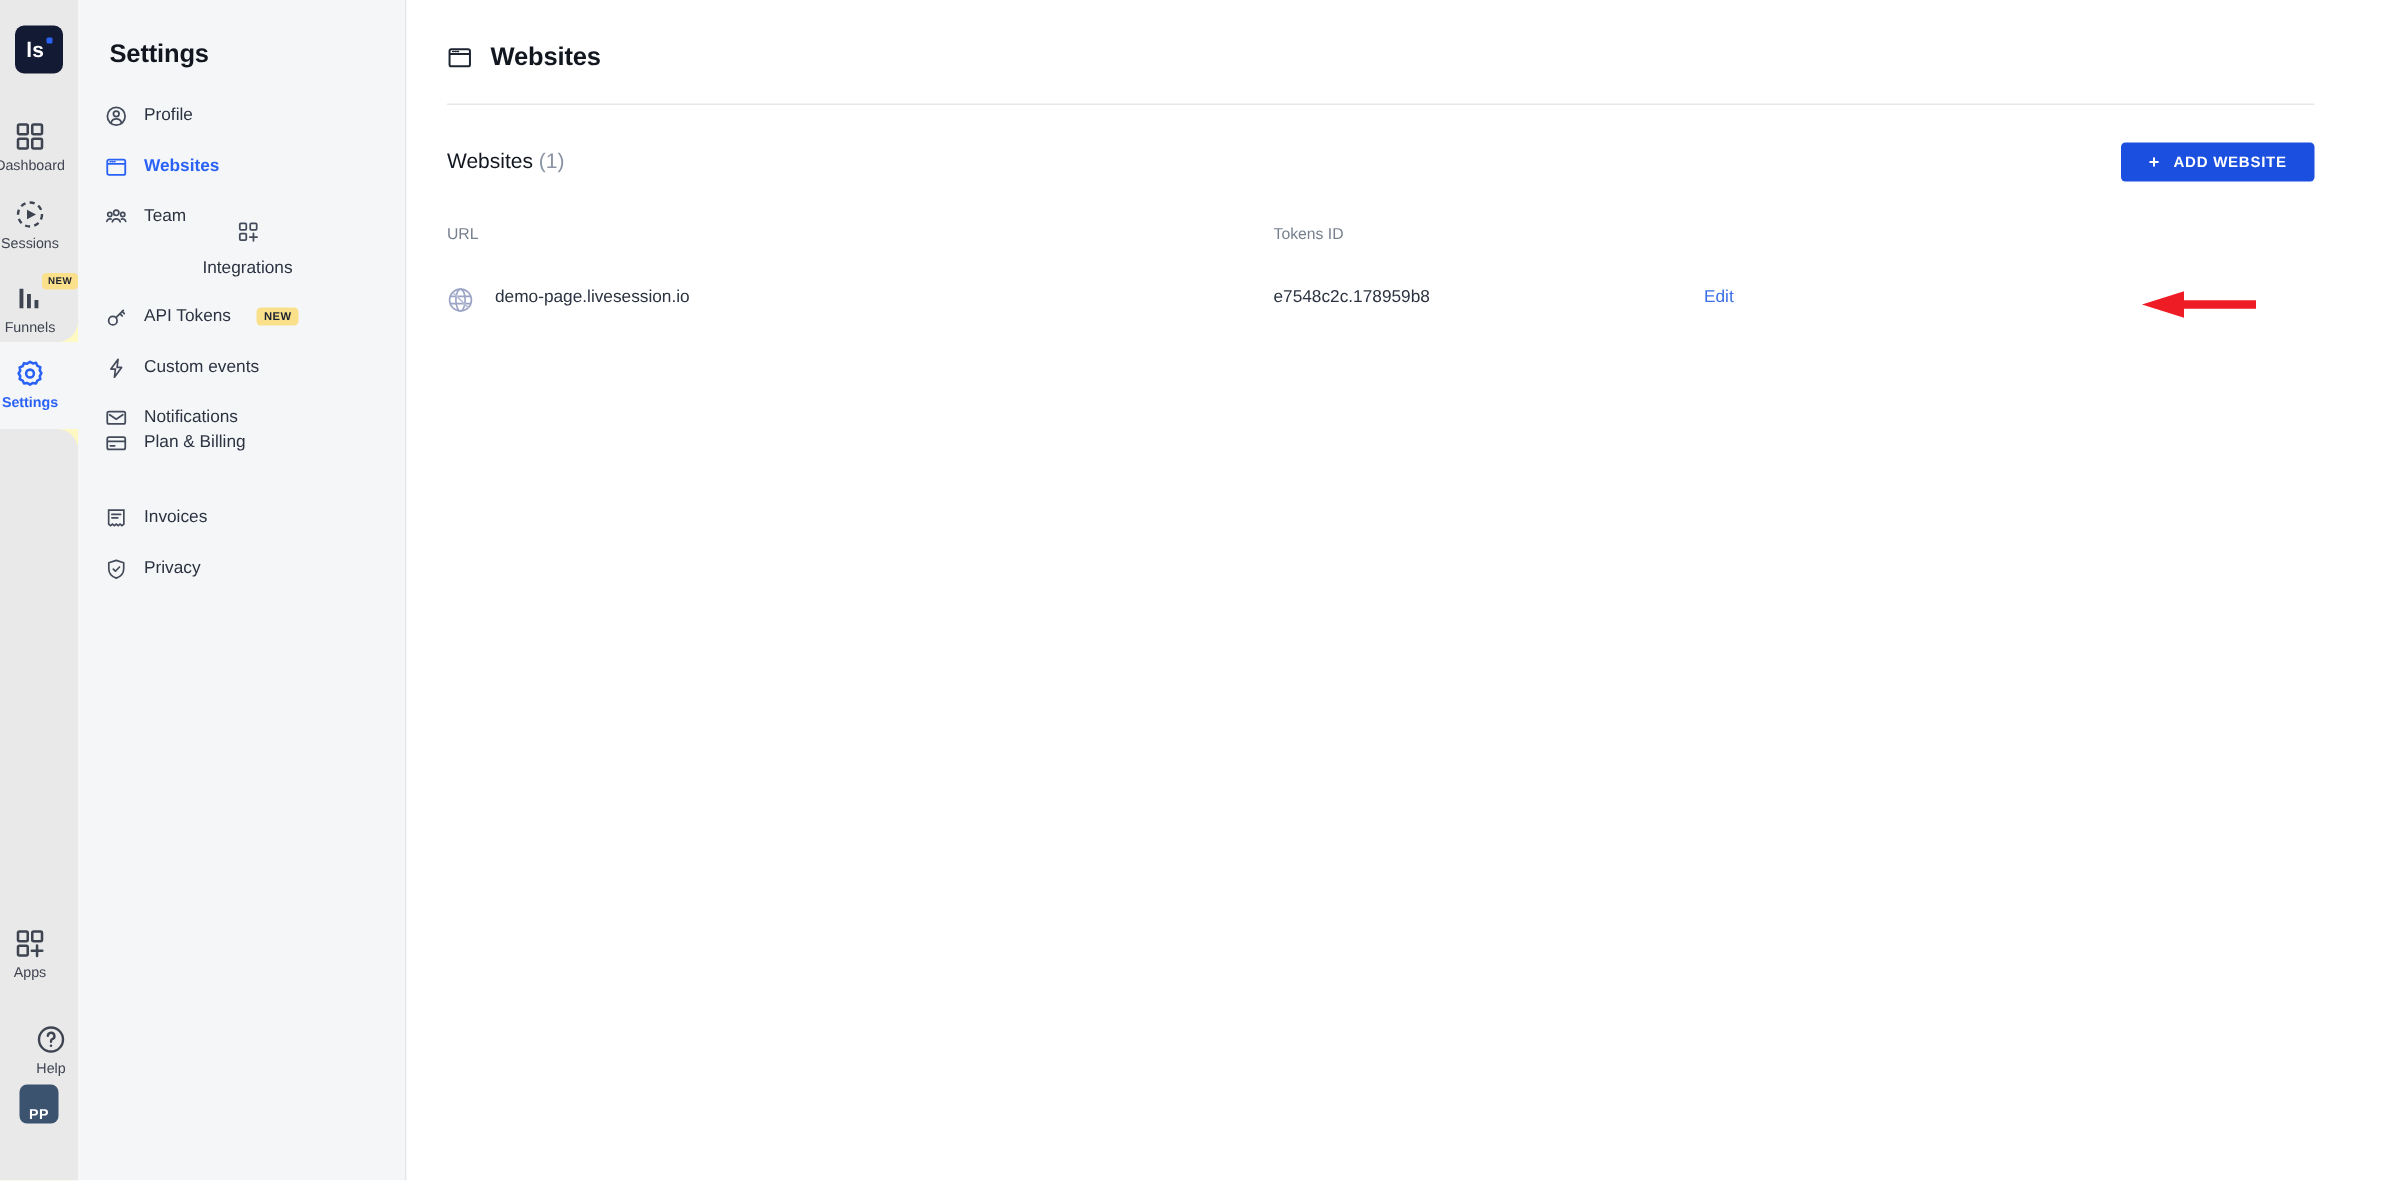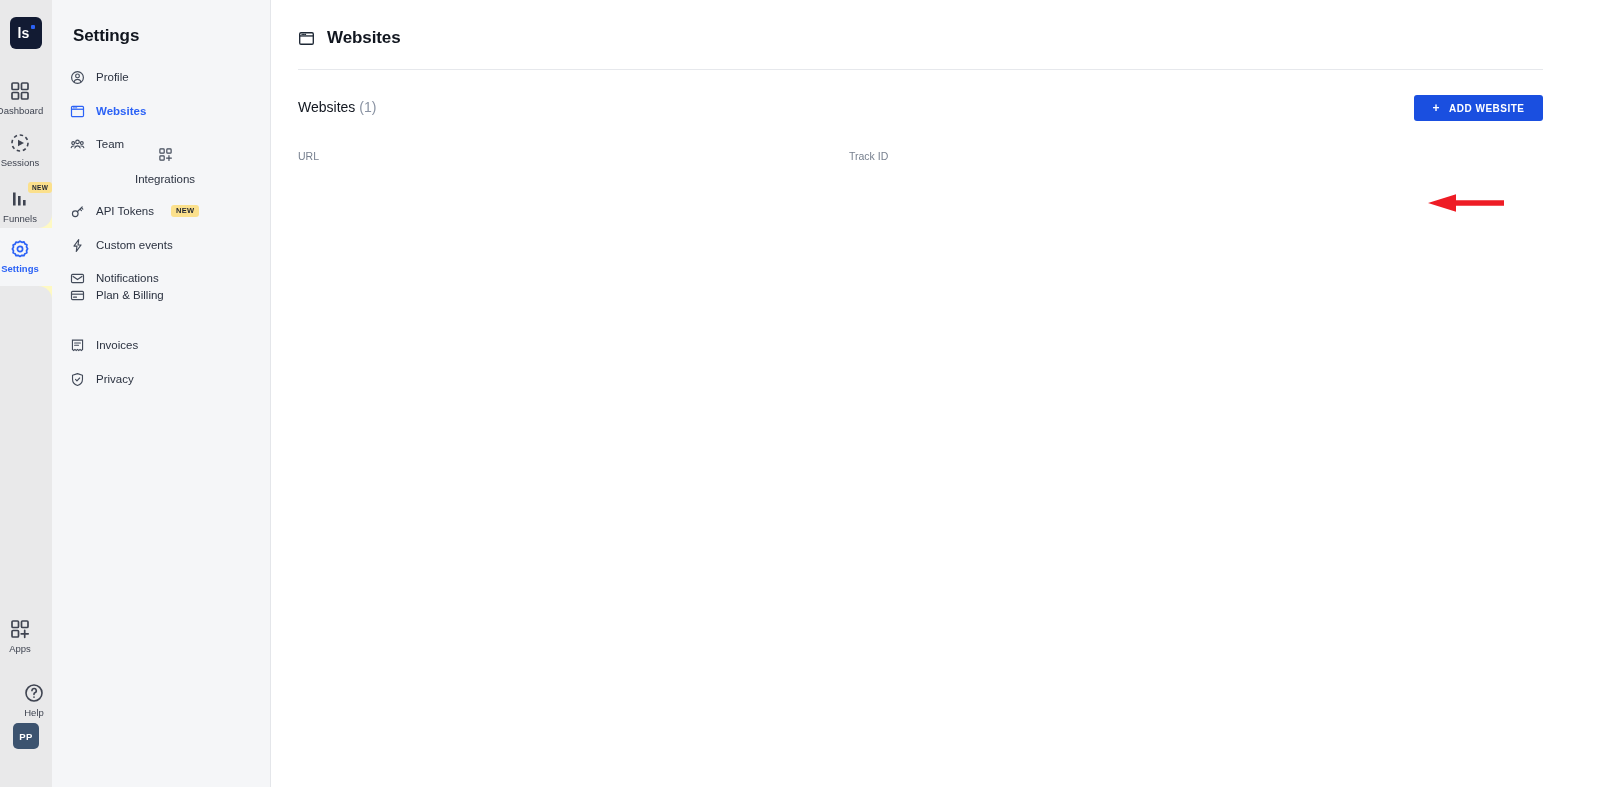--- a/index.html
+++ b/index.html
@@ -70,21 +70,21 @@
     position: absolute;
     background: #fbe08c; color: #1c2230;
     font-size: 6.5px; font-weight: 700; letter-spacing: .3px;
     padding: 2px 4px 1px 4px; border-radius: 3px; line-height: 8px;
   }
 
   .avatar-tile {
     position: absolute; left: 13px; top: 723px;
     width: 26px; height: 26px;
     background: #3c536f; border-radius: 5px;
-    display: flex; align-items: center; justify-content: center;
+    display: flex; align-items: flex-end; justify-content: center;
     color: #ffffff; font-size: 9.5px; font-weight: 700; letter-spacing: .4px;
   }
 
   
   .sidebar {
     position: relative;
     width: 219px; height: 787px;
     background: #f5f6f8;
     border-right: 1px solid #e4e6ea;
     flex: 0 0 219px;
@@ -394,22 +394,35 @@
       <span>Websites</span>
       <span class="count">(1)</span>
     </div>
 
     <button class="add-btn">
       <span class="plus">+</span>
       <span>ADD WEBSITE</span>
     </button>
 
     <div class="col-head col-url">URL</div>
-    <div class="col-head col-track">Track ID</div>
-
+    <div class="col-head col-track">Tokens ID</div>
+
+    <div class="row">
+      <span class="globe">
+        <svg viewBox="0 0 18 18" width="18" height="18" fill="none" stroke="#9aa4c4" stroke-width="1.1">
+          <circle cx="9" cy="9" r="7.3"></circle>
+          <ellipse cx="9" cy="9" rx="3.1" ry="7.3"></ellipse>
+          <path d="M2 6.6h14M2 11.4h14"></path>
+          <path d="M4.2 4.2 13.8 13.8" stroke="#b9c0d8"></path>
+        </svg>
+      </span>
+      <span class="url-text">demo-page.livesession.io</span>
+      <span class="track-text">e7548c2c.178959b8</span>
+      <a class="edit-link">Edit</a>
+    </div>
 
     <div class="arrow-annot">
       <svg viewBox="0 0 80 22" width="80" height="22">
         <path d="M78 8.2 H30 V2.2 L2 11 L30 19.8 V13.8 H78 Z" fill="#ee1c25"></path>
       </svg>
     </div>
 
   </div>
 
 </div>

